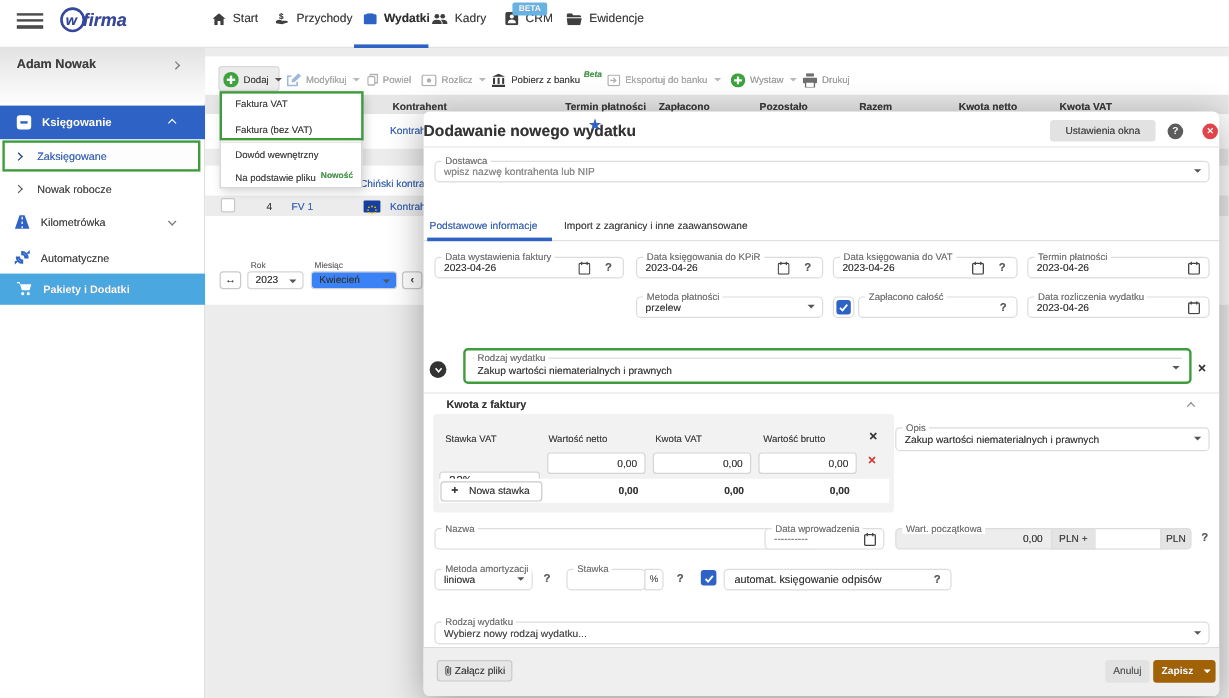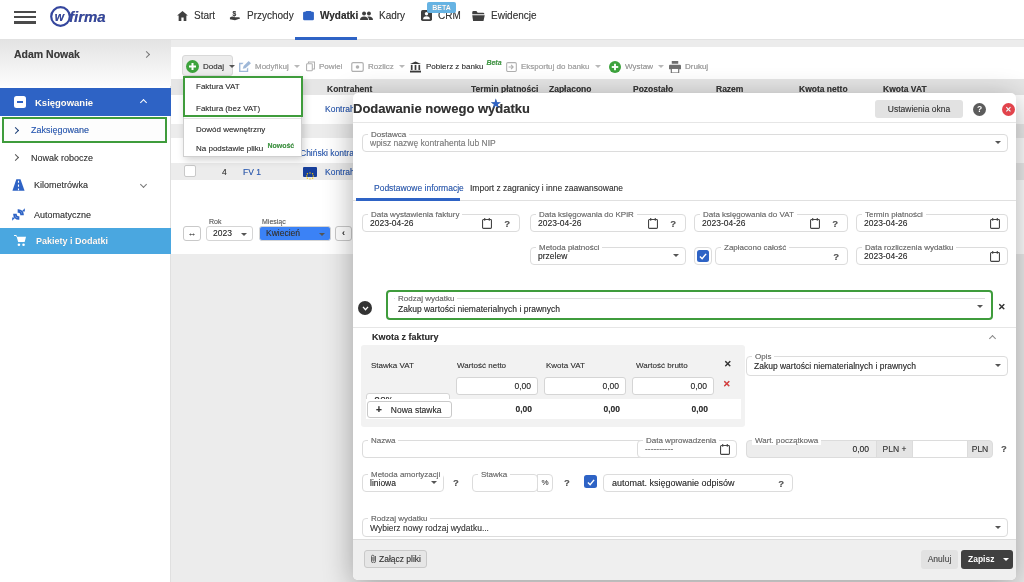--- a/index.html
+++ b/index.html
@@ -294,21 +294,21 @@
     <div class="circbtn" style="left:620px;top:10px;background:#5c5c5c;font-size:8.5px;font-weight:bold;line-height:13px;">?</div>
     <div class="circbtn" style="left:649px;top:10px;background:#e2444c;font-size:7.5px;font-weight:bold;line-height:13px;">✕</div>
     <div class="sep" style="top:29px;"></div>
 
     <div class="field" style="left:9px;top:41px;width:646px;height:18px;">
       <span class="lab">Dostawca</span>
       <span class="val" style="color:#8a8a8a;">wpisz nazwę kontrahenta lub NIP</span>
       <span class="car"></span>
     </div>
 
-    <div class="abs" style="left:21px;top:90px;font-size:8.5px;color:#2e63c5;text-align:right;">Podstawowe informacje</div>
+    <div class="abs" style="left:5px;top:90px;font-size:8.5px;color:#2e63c5;text-align:right;">Podstawowe informacje</div>
     <div class="abs" style="left:117px;top:90px;font-size:8.5px;color:#3c3c3c;">Import z zagranicy i inne zaawansowane</div>
     <div class="sep" style="top:107px;background:#e0e0e0;"></div>
     <div class="abs" style="left:3px;top:105px;width:104px;height:3px;background:#2e63c5;"></div>
 
     <div class="field" style="left:9px;top:121px;width:158px;height:18px;">
       <span class="lab">Data wystawienia faktury</span>
         <span class="val">2023-04-26</span>
       <svg class="calico" style="right:27px;top:3px;" viewBox="0 0 11 12">
           <rect x="0.6" y="1.6" width="9.8" height="9.8" rx="1" fill="none" stroke="#444" stroke-width="1.2"></rect>
           <line x1="3" y1="0" x2="3" y2="3" stroke="#444" stroke-width="1.2"></line>
@@ -455,18 +455,18 @@
       <span class="lab">Rodzaj wydatku</span>
       <span class="val" style="color:#444;">Wybierz nowy rodzaj wydatku...</span>
       <span class="car"></span>
     </div>
 
     <div class="abs" style="left:0;top:446px;width:663px;height:41px;background:#efefef;border-top:1px solid #ddd;border-radius:0 0 5px 5px;"></div>
     <div class="abs" style="left:11px;top:457px;width:63px;height:18px;background:#e6e6e6;border:1px solid #c9c9c9;border-radius:3px;font-size:8.5px;color:#3c3c3c;line-height:16px;text-align:center;"><svg width="7" height="9" viewBox="0 0 7 9" style="vertical-align:-1px;margin-right:2px;">
           <path d="M5.5 2 L5.5 7 A2 2 0 0 1 1.5 7 L1.5 2.5 A1.3 1.3 0 0 1 4.1 2.5 L4.1 6.4 A0.6 0.6 0 0 1 2.9 6.4 L2.9 3" fill="none" stroke="#555" stroke-width="0.9"></path>
         </svg>Załącz pliki</div>
     <div class="abs" style="left:568px;top:457px;width:37px;height:19px;background:#e2e2e2;border-radius:3px;font-size:8.5px;color:#555;line-height:19px;text-align:center;">Anuluj</div>
-    <div class="abs" style="left:608px;top:457px;width:52px;height:19px;background:#404040;border-radius:3px;">
+    <div class="abs" style="left:608px;top:457px;width:52px;height:19px;background:#a16207;border-radius:3px;">
       <span style="position:absolute;left:7px;top:0;font-size:8.5px;font-weight:bold;color:#fff;line-height:19px;">Zapisz</span>
       <span class="car" style="position:absolute;right:4px;top:8px;border-top-color:#fff;"></span>
     </div>
   </div>
 </div>
 
 </body></html>

